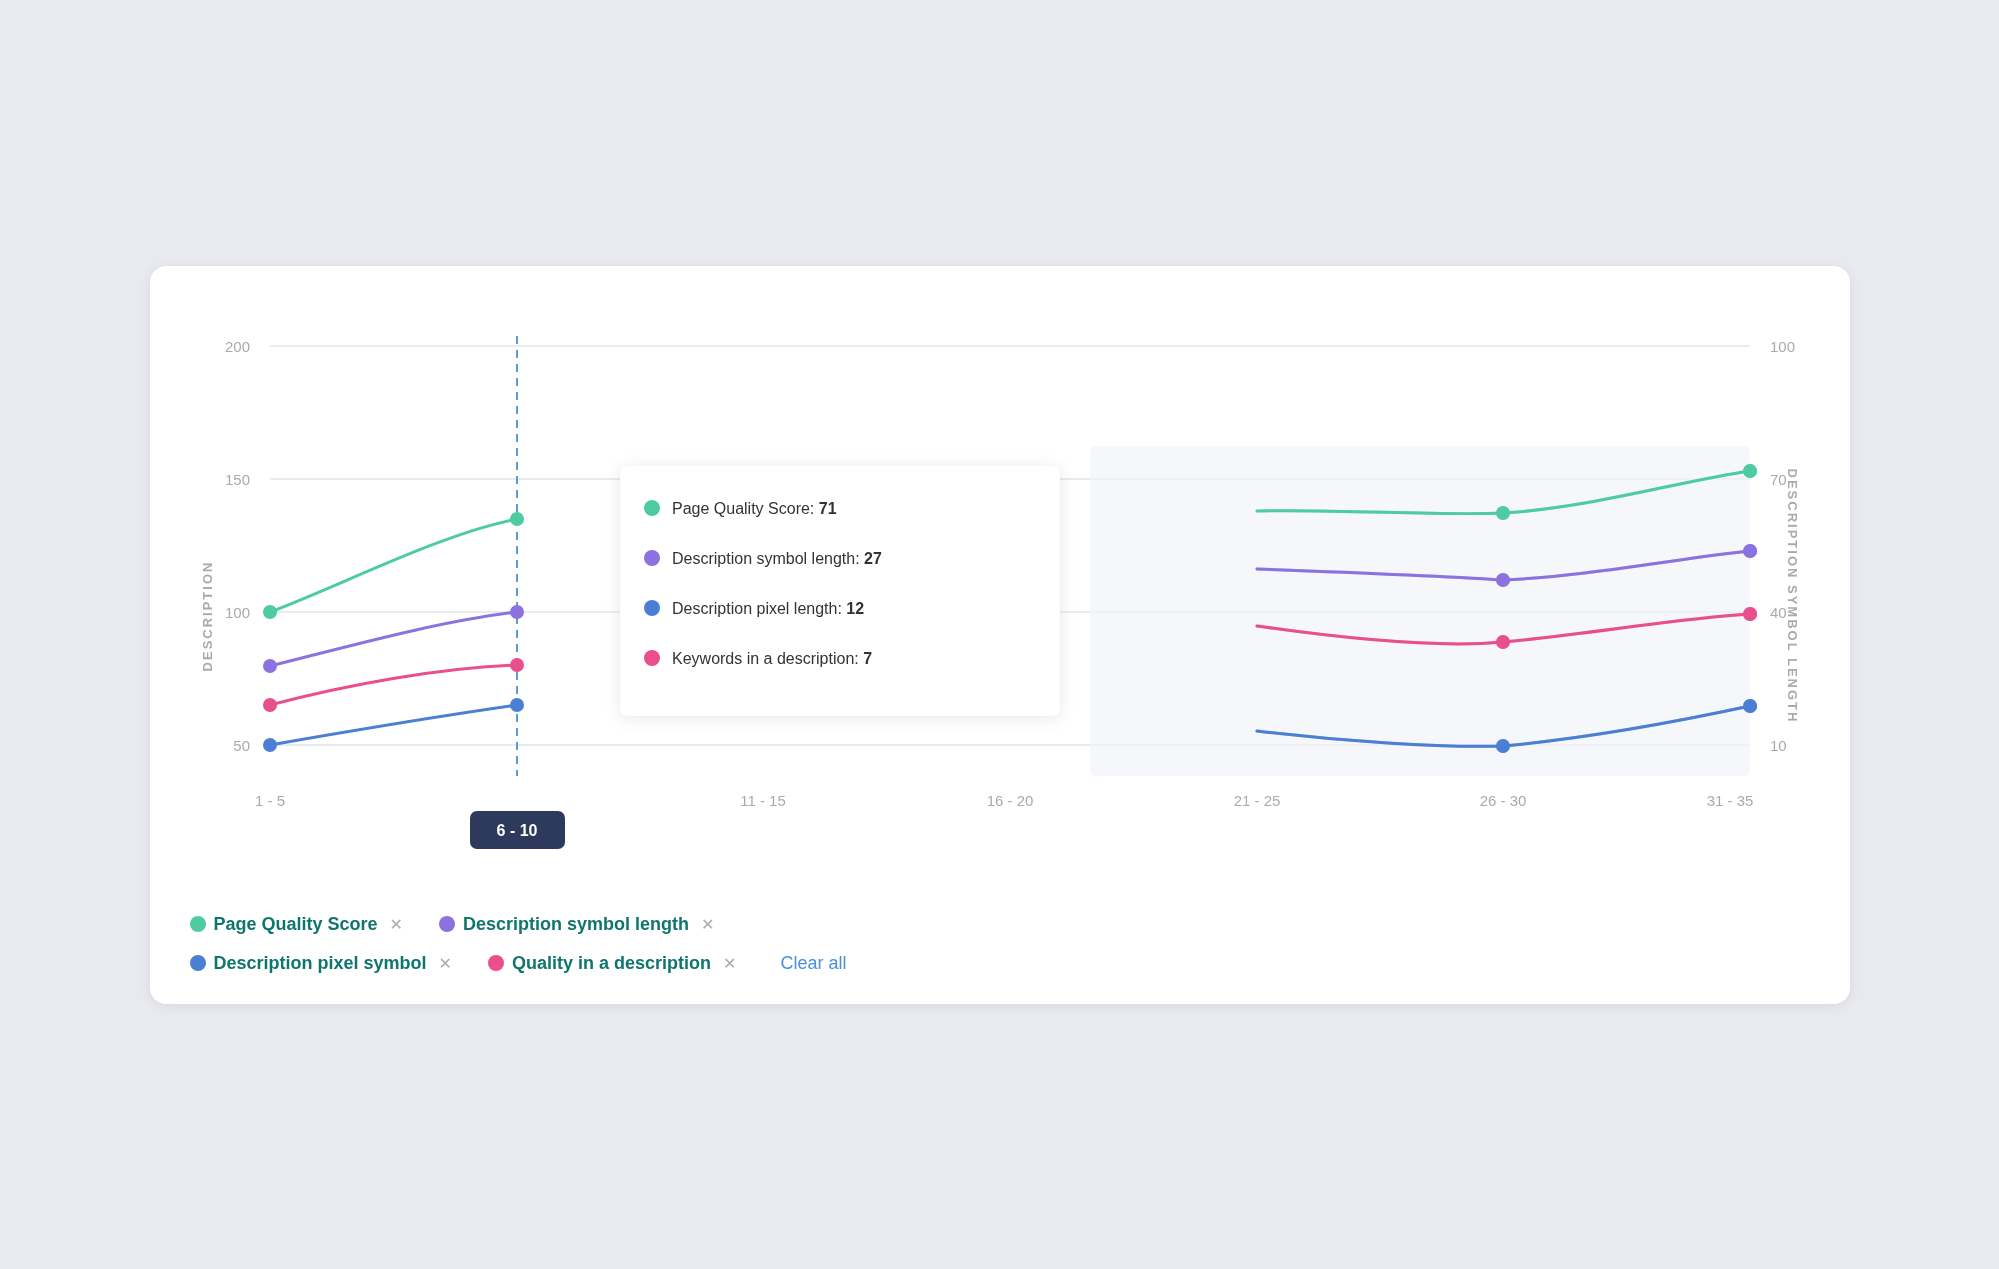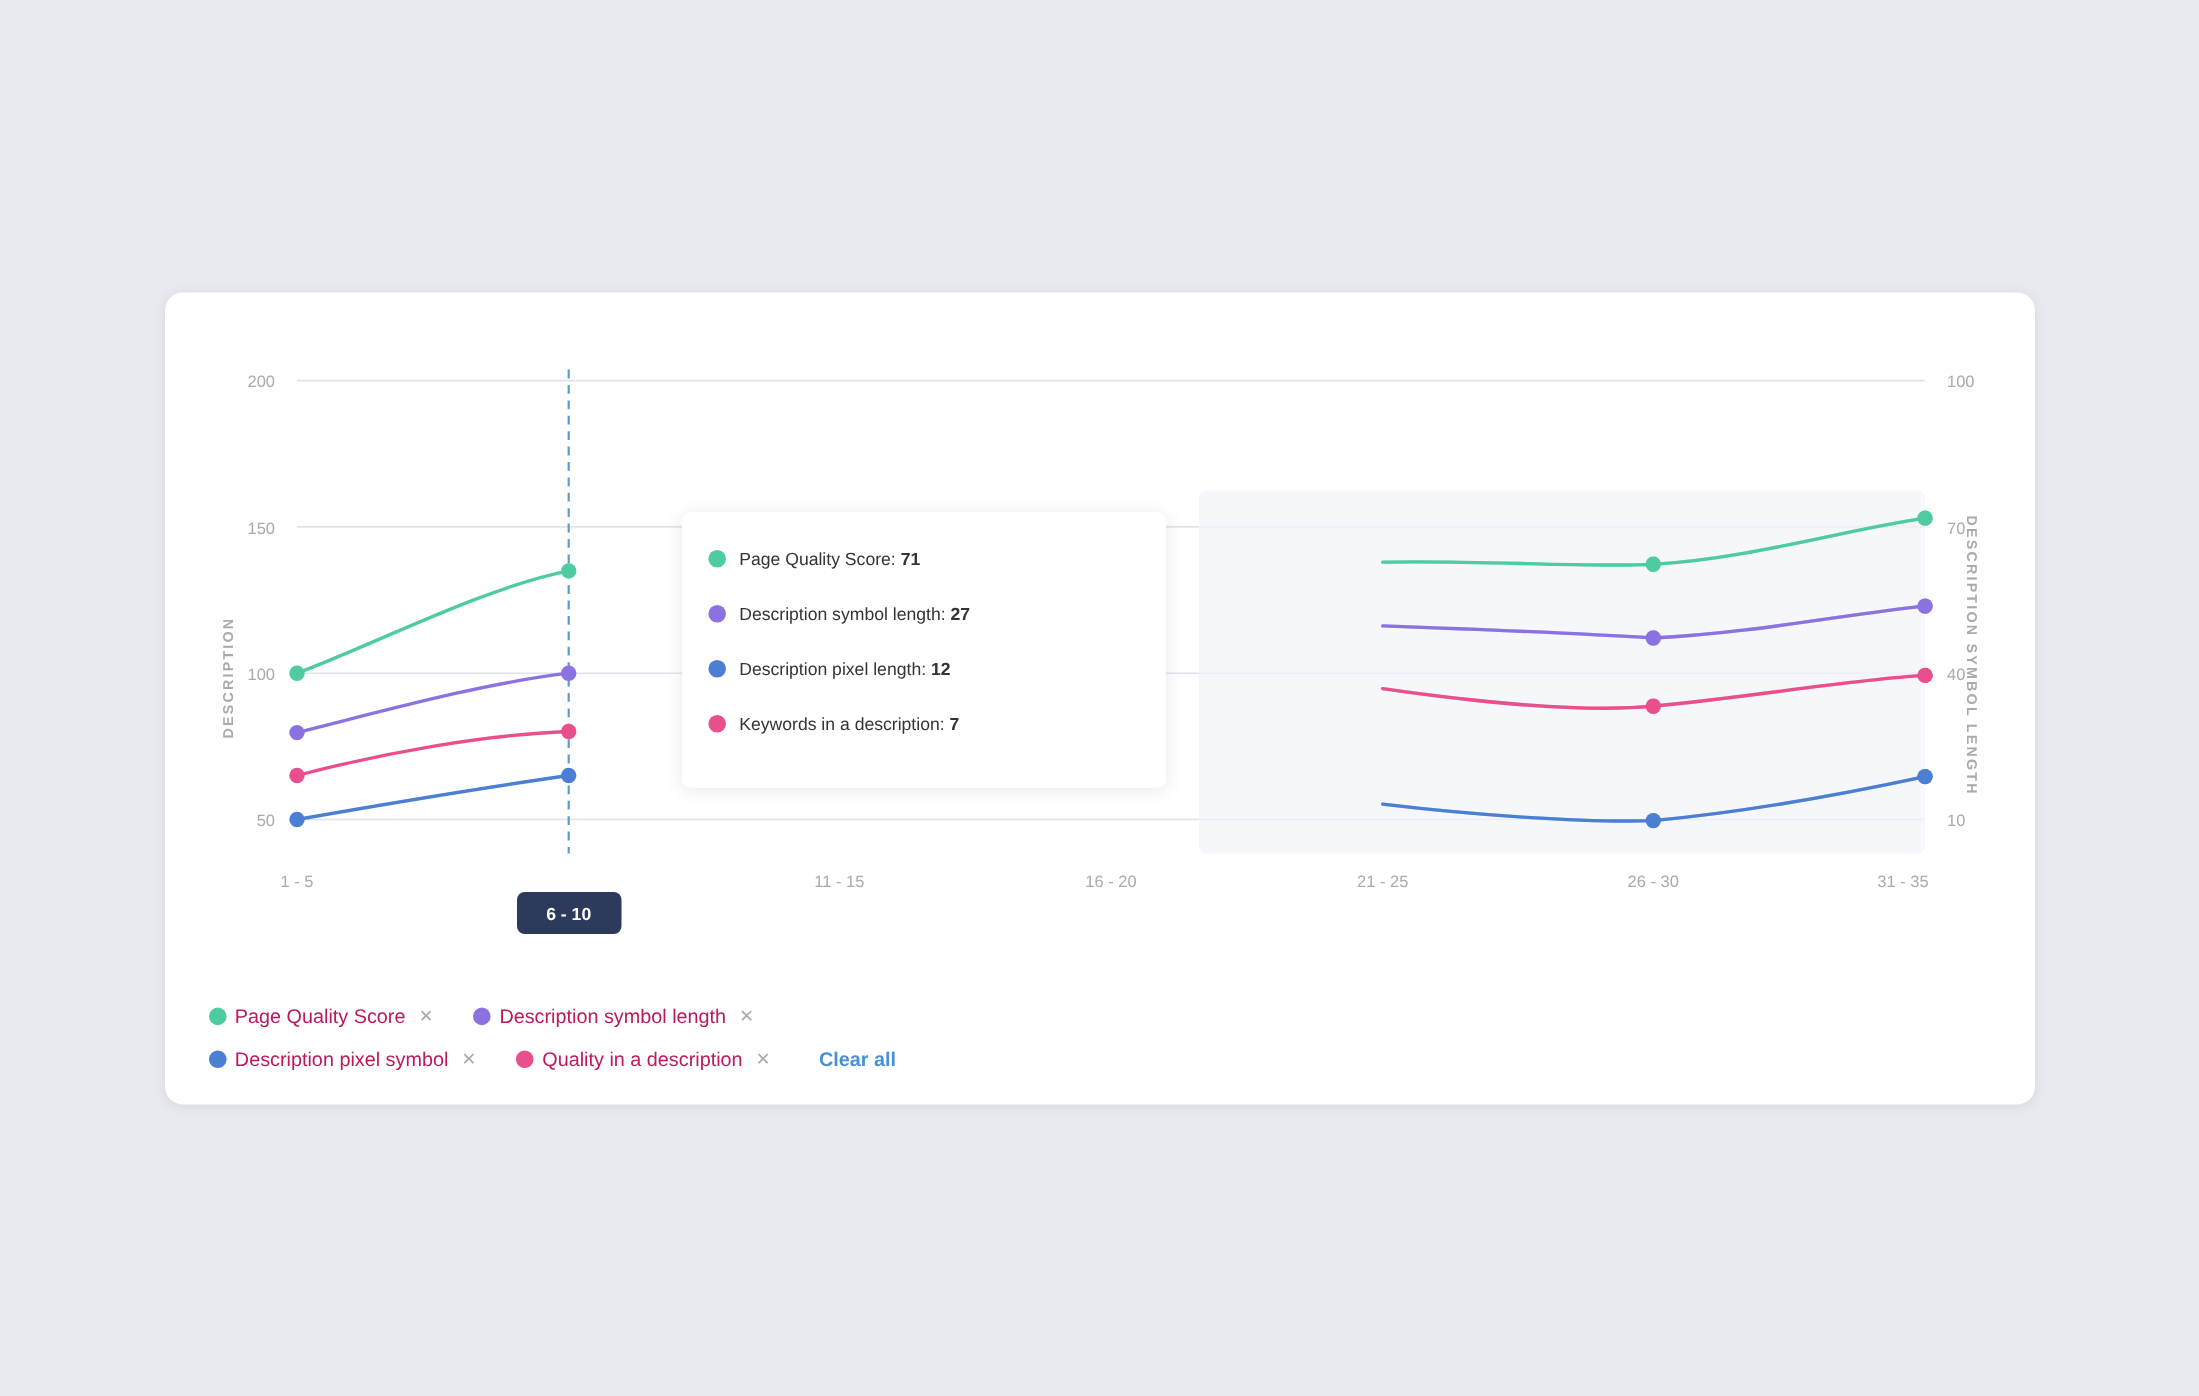--- a/index.html
+++ b/index.html
@@ -48,32 +48,32 @@
       margin-right: 36px;
     }
     .legend-dot {
       width: 16px;
       height: 16px;
       border-radius: 50%;
       flex-shrink: 0;
     }
     .legend-label {
       font-size: 18px;
-      font-weight: 400;
-      color: #be185d;
+      font-weight: 700;
+      color: #0f766e;
     }
     .legend-x {
       font-size: 16px;
       color: #aaa;
       margin-left: 4px;
       cursor: pointer;
     }
     .clear-all {
       font-size: 18px;
-      font-weight: 700;
+      font-weight: 400;
       color: #4a90d9;
       cursor: pointer;
       margin-left: 8px;
     }
   </style>
 </head>
 <body>
 
 <div class="card">
   <div class="chart-area">

